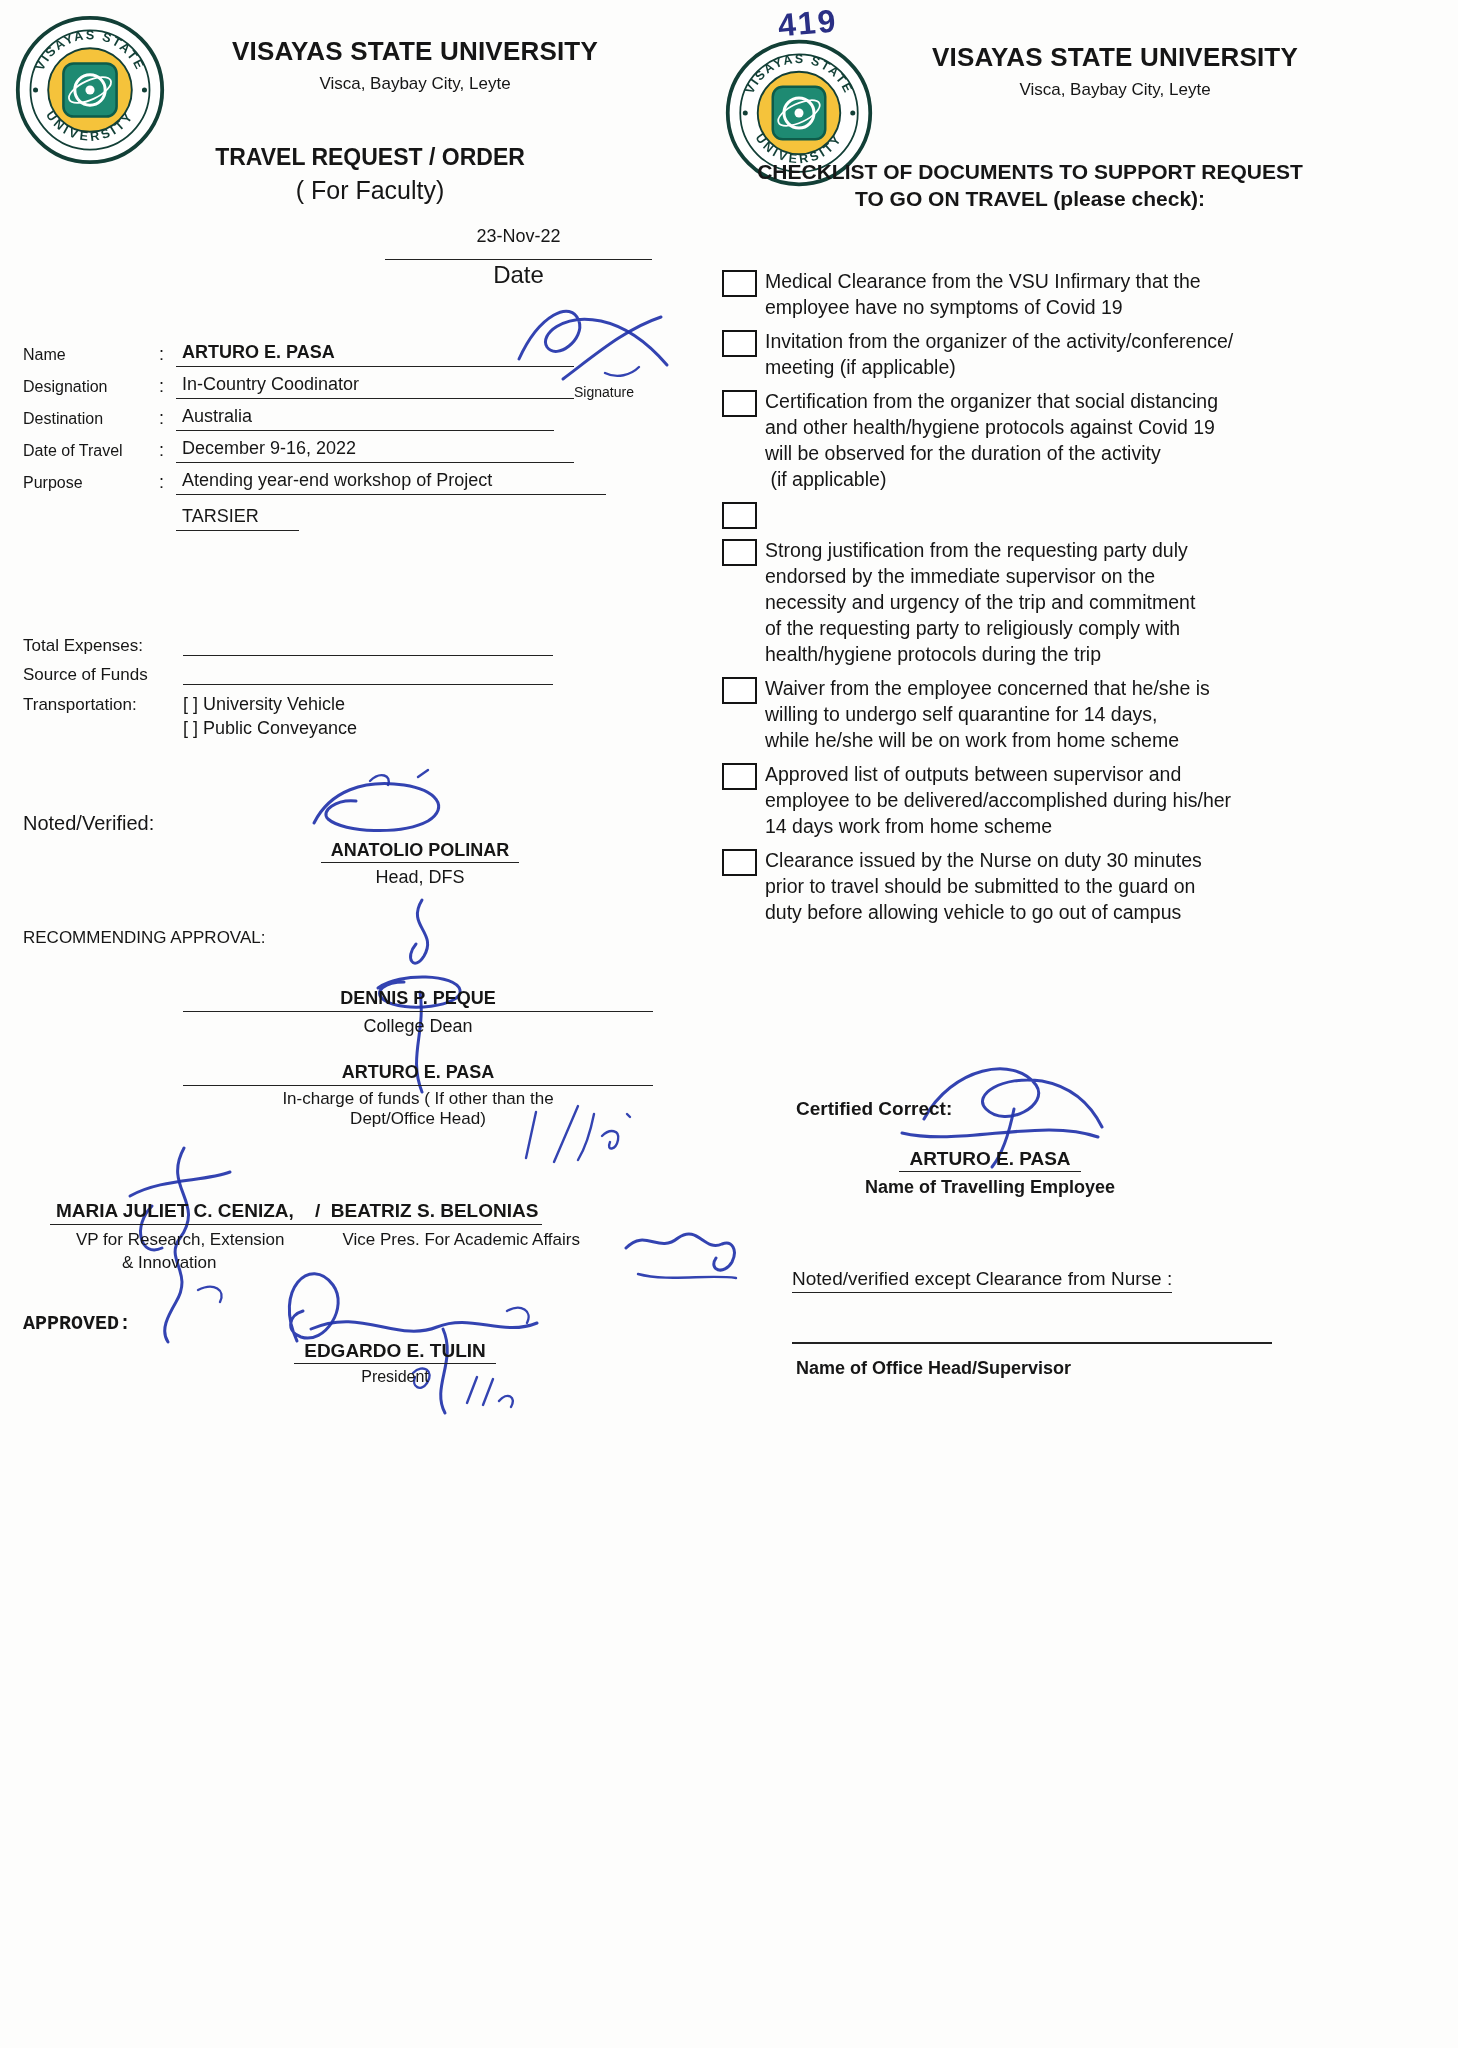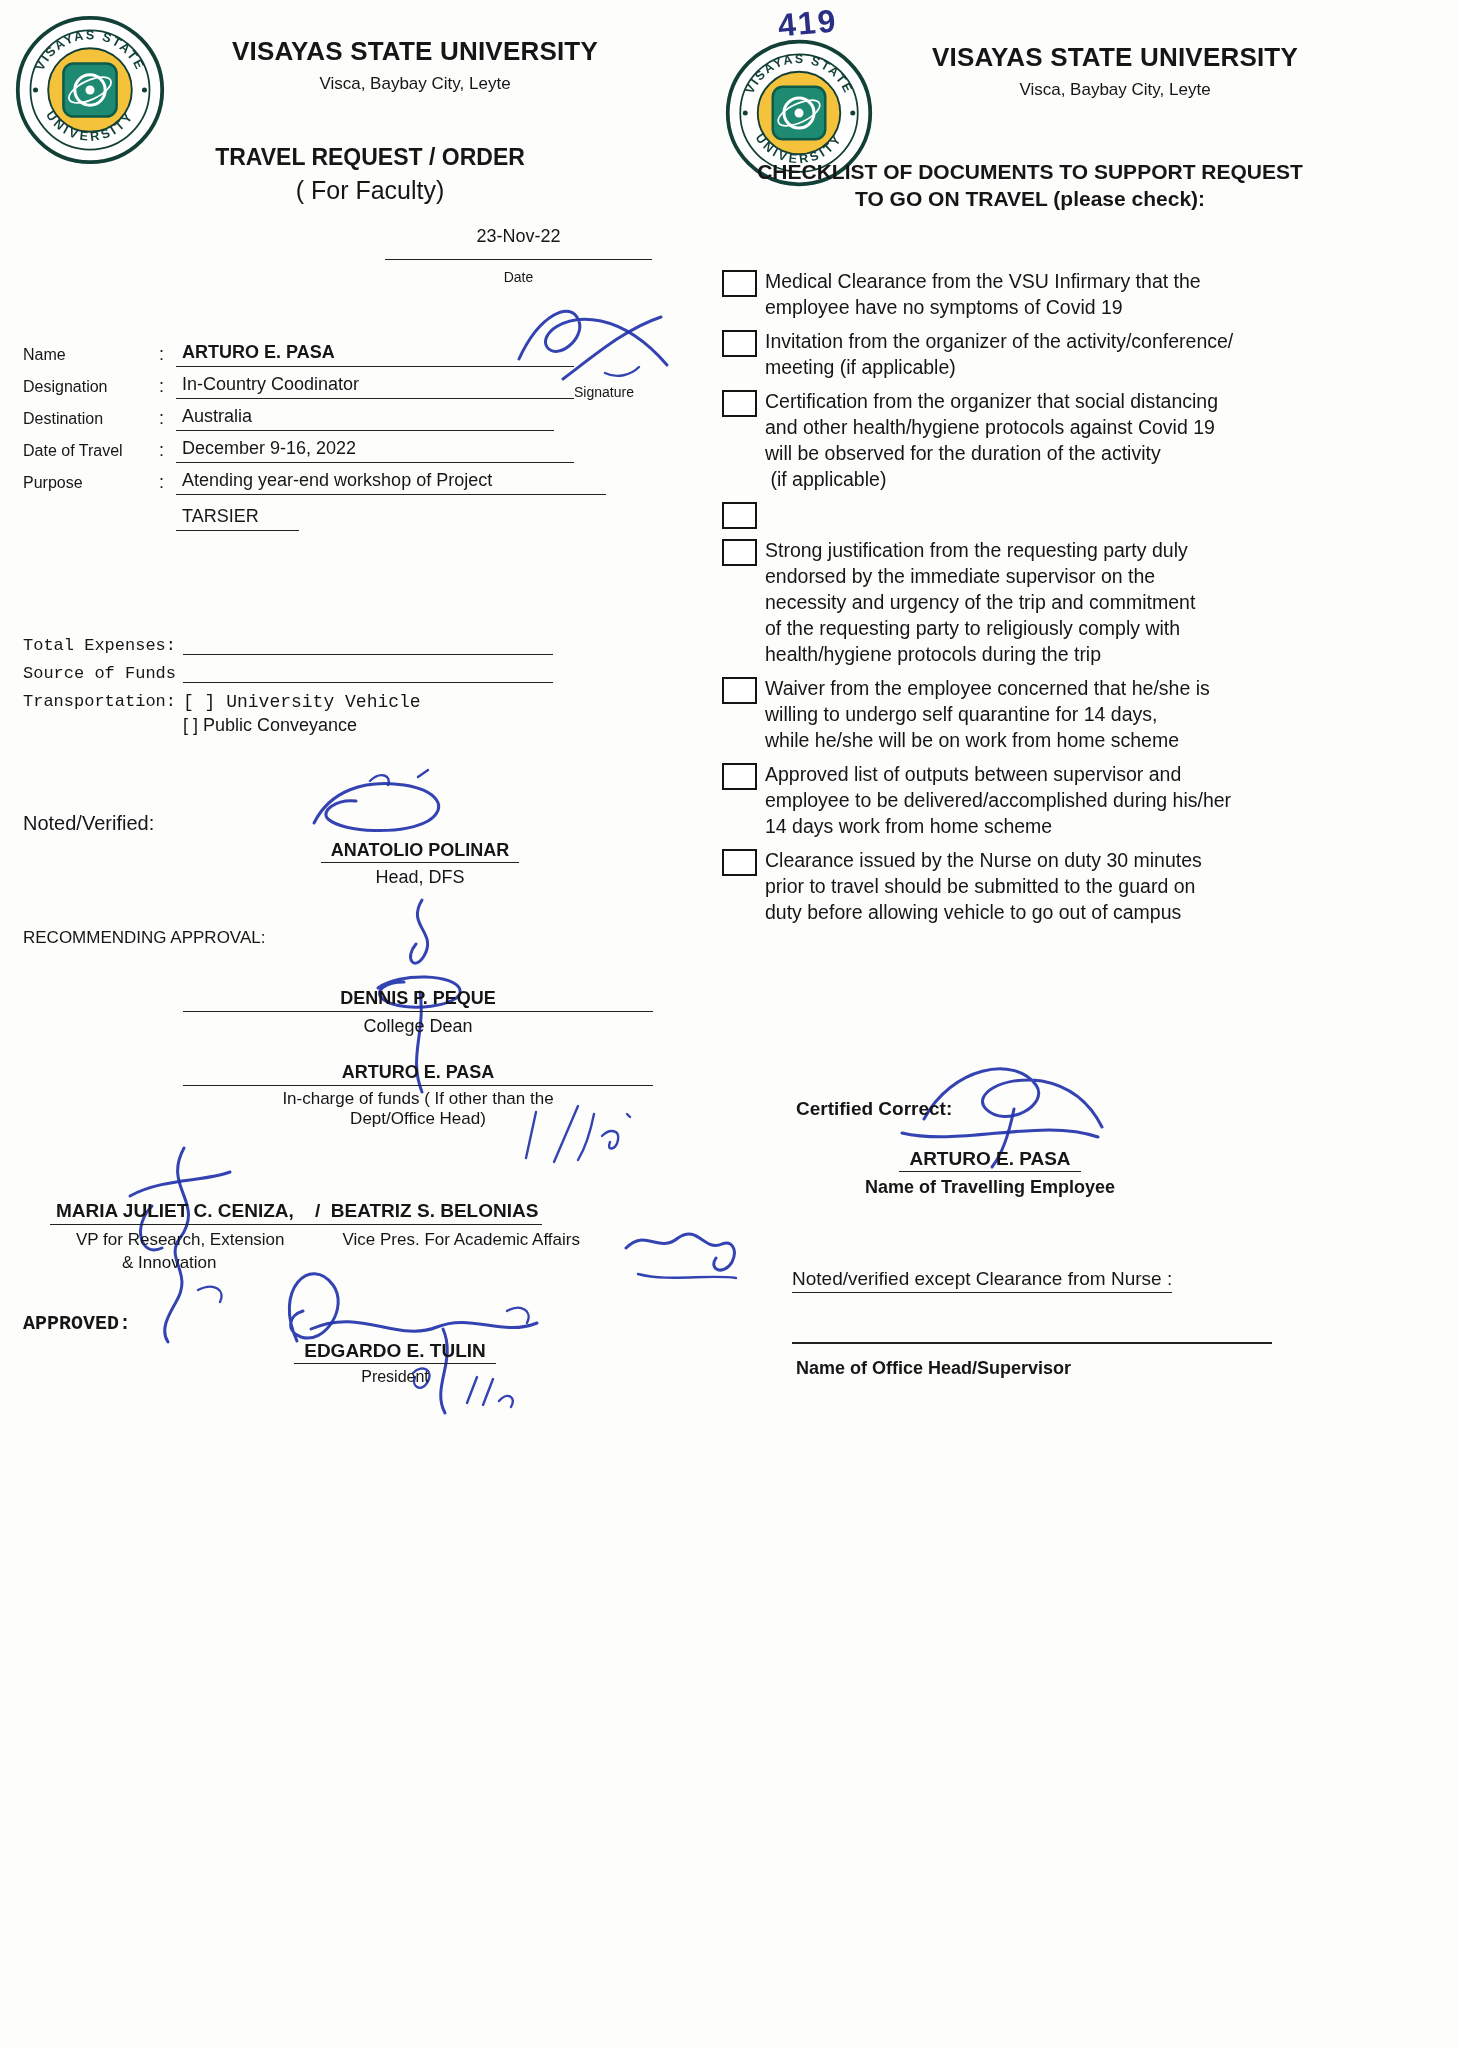--- a/index.html
+++ b/index.html
@@ -15,32 +15,32 @@
 
   
   .univ-name{font-size:26px;font-weight:bold;letter-spacing:.2px;}
   .univ-addr{font-size:17px;margin-top:7px;}
   .form-title{font-size:23px;font-weight:bold;}
   .form-subtitle{font-size:25px;margin-top:5px;}
 
   
   .date-block{width:267px;text-align:center;}
   .date-value{font-size:18px;padding-bottom:12px;border-bottom:1.6px solid #222;}
-  .date-caption{font-size:14px;margin-top:9px;}
+  .date-caption{font-size:24px;margin-top:1px;}
 
   
   .field-row{position:relative;height:32px;font-size:18px;}
   .field-label{position:absolute;left:0;top:6px;font-size:16px;}
   .colon{position:absolute;left:136px;top:4px;}
   .colon::before{content:":";}
   .field-value{position:absolute;left:153px;top:0;padding:2px 0 3px 6px;border-bottom:1.6px solid #222;}
   .sig-caption{position:absolute;font-size:14px;}
 
   
-  .exp-row{display:flex;align-items:flex-start;margin-bottom:9px;font-size:17px;font-family:Liberation Mono, monospace;}
+  .exp-row{display:flex;align-items:center;margin-bottom:9px;font-size:17px;}
   .exp-label{width:160px;flex:none;}
   .exp-line{flex:none;width:370px;border-bottom:1.6px solid #222;height:18px;}
   .transport-opt{font-size:18px;}
 
   
   .name-block{text-align:center;}
   .sig-name{font-size:18px;font-weight:bold;display:inline-block;border-bottom:1.7px solid #222;padding:0 10px 1px 10px;}
   .sig-title{font-size:18px;margin-top:4px;}
 
   .ruled-block{width:470px;text-align:center;}

